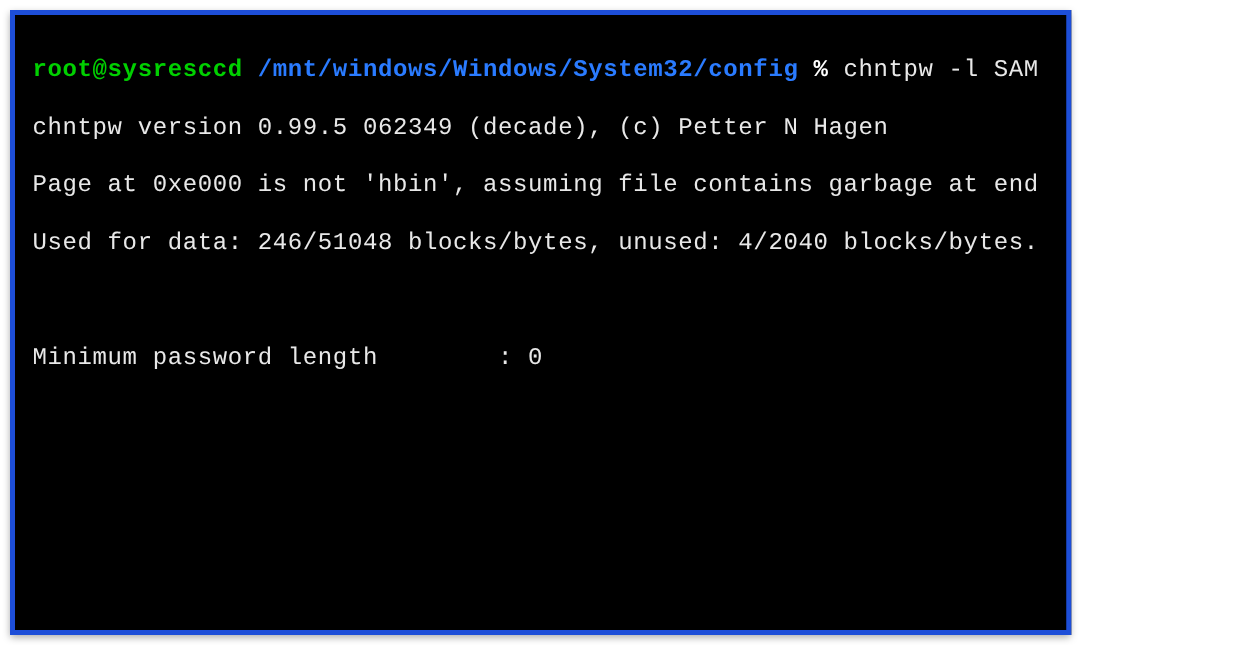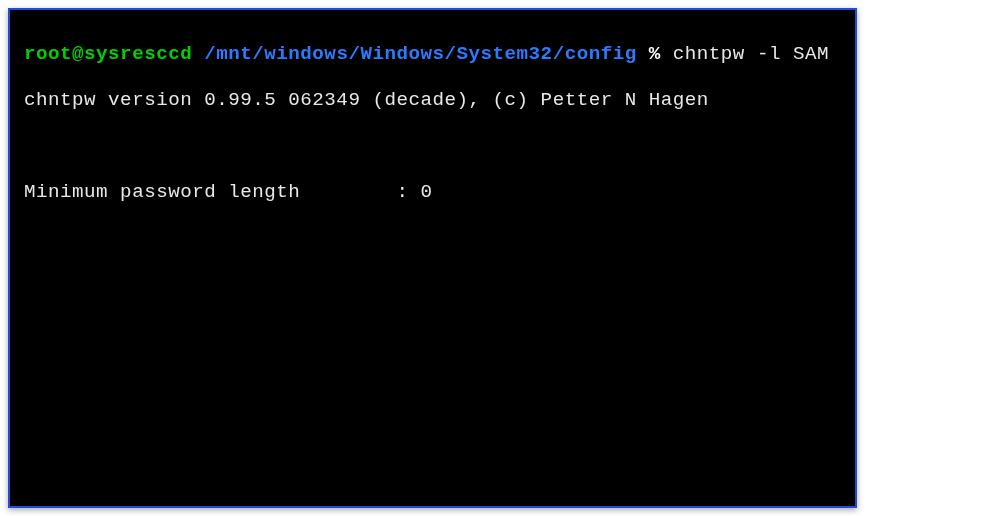--- a/index.html
+++ b/index.html
@@ -9,21 +9,21 @@
     background: #fff;
     display: flex;
     align-items: flex-start;
     justify-content: flex-start;
     padding: 8px;
   }
   .terminal-wrapper {
     width: 849px;
     height: 500px;
     background: #000;
-    border: 2px solid #1d4ed8;
+    border: 4px solid #1d4ed8;
     box-shadow: 0 2px 6px rgba(0,0,0,0.35);
     padding: 10px 14px;
     font-family: "Courier New", Courier, monospace;
     font-size: 19.2px;
     line-height: 23px;
     color: #e8e8e8;
     letter-spacing: 0.5px;
     white-space: pre;
     overflow: hidden;
   }
@@ -31,20 +31,22 @@
   .blue  { color: #2a7bff; font-weight: bold; }
   .white { color: #ffffff; font-weight: bold; }
   .line { display: block; }
 </style>
 </head>
 <body>
 
 <div class="terminal-wrapper">
 <span class="line"><span class="green">root@sysresccd</span> <span class="blue">/mnt/windows/Windows/System32/config</span> <span class="white">%</span> <span>chntpw -l SAM</span></span>
 <span class="line">chntpw version 0.99.5 062349 (decade), (c) Petter N Hagen</span>
+<span class="line">Page at 0xe000 is not 'hbin', assuming file contains garbage at end</span>
+<span class="line">Used for data: 246/51048 blocks/bytes, unused: 4/2040 blocks/bytes.</span>
 <span class="line"></span>
 <span class="line"></span>
 <span class="line">Minimum password length        : 0</span>
 
 
 
 
 
 
 

